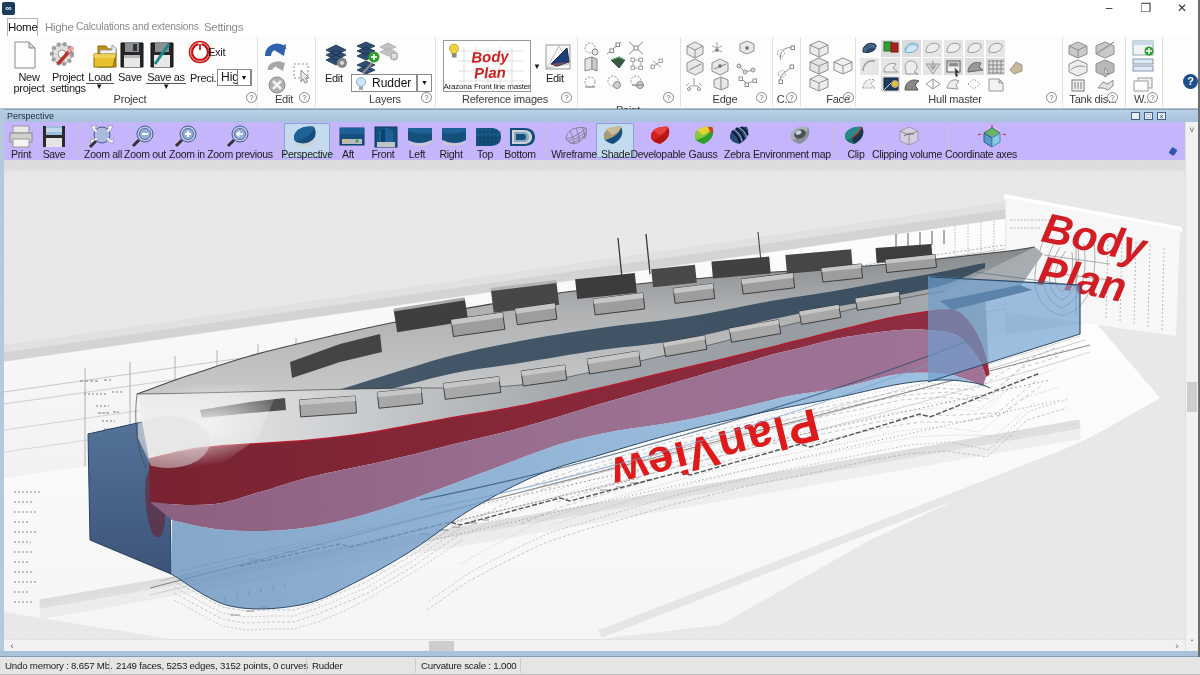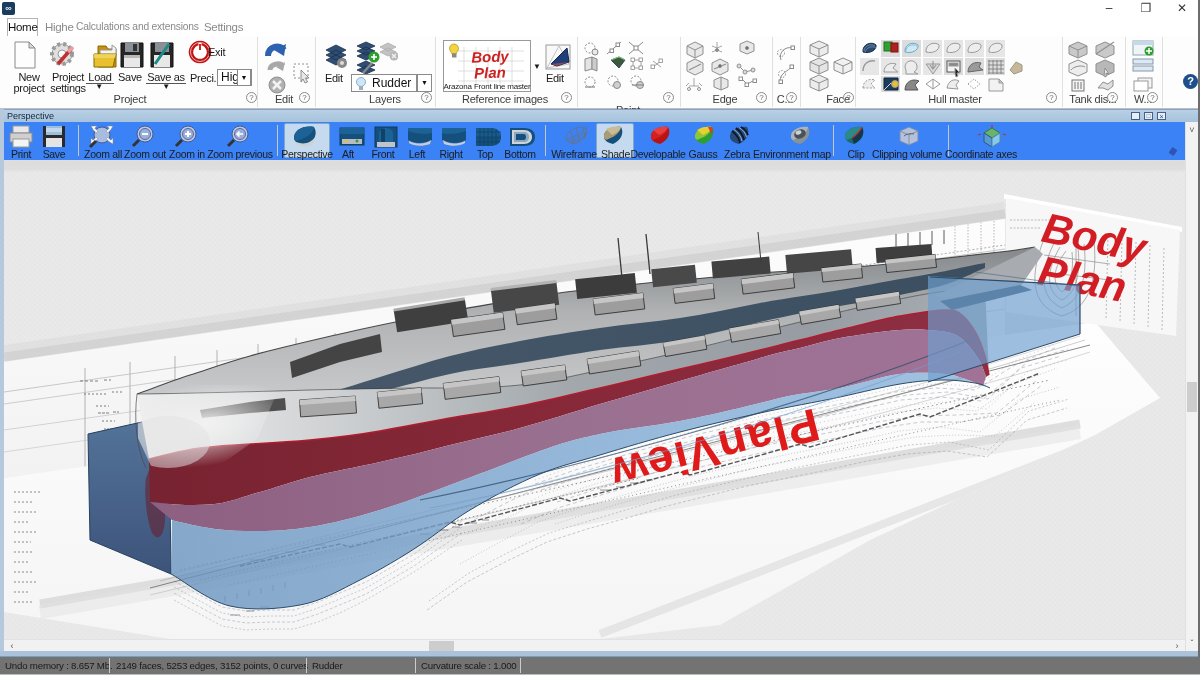--- a/index.html
+++ b/index.html
@@ -23,35 +23,35 @@
 .glabel{font-size:11px;color:#3c3c3c;text-align:center;letter-spacing:-0.2px;}
 .qmark{width:11px;height:11px;border:1px solid #8a8a8a;border-radius:50%;color:#6a6a6a;
  font-size:8px;text-align:center;line-height:9px;}
 .ritem{font-size:11px;color:#1a1a1a;text-align:center;letter-spacing:-0.3px;}
 .combo{background:#fff;border:1px solid #8a8a8a;font-size:12px;color:#111;}
 
 #pbar{left:0;top:109px;width:1200px;height:13px;
  background:linear-gradient(#b9d0e5,#a6c3dc);border-top:1px solid #87a5c2;}
 #pbar .t{position:absolute;left:7px;top:1px;font-size:9px;color:#16263a;}
 
-#toolbar{left:0;top:122px;width:1200px;height:55px;background:#3b82f6;border-bottom:1px solid #a9a9a9;}
+#toolbar{left:0;top:122px;width:1200px;height:55px;background:#c4b5fd;border-bottom:1px solid #a9a9a9;}
 .tlabel{top:26px;font-size:10.5px;color:#1c1c1c;text-align:center;white-space:nowrap;letter-spacing:-0.3px;}
 .tsep{top:3px;width:1px;height:31px;background:#c6c6c6;}
 .thl{top:1px;height:35px;background:#c5daee;border:1px solid #7fa9cd;border-radius:2px;}
 
 #vp{left:4px;top:160px;width:1181px;height:479px;background:#eaeaea;}
 
 #vsb{left:1185px;top:122px;width:13px;height:529px;background:#f2f2f2;border-left:1px solid #e0e0e0;}
 #hsb{left:4px;top:639px;width:1181px;height:12px;background:#f1f1f1;border-top:1px solid #e2e2e2;}
 .sbarrow{color:#555;font-size:9px;line-height:12px;text-align:center;}
 #framebottom{left:0;top:651px;width:1200px;height:6px;background:#abc3da;border-bottom:1px solid #7e9dba;}
 #lborder{left:0;top:109px;width:4px;height:542px;background:#b5c8dc;}
 #rborder{left:1198px;top:0px;width:2px;height:675px;background:#6d6d6d;}
 
-#status{left:0;top:657px;width:1200px;height:18px;background:#737373;border-bottom:1px solid #bcbcbc;}
+#status{left:0;top:657px;width:1200px;height:18px;background:#e5e5e5;border-bottom:1px solid #bcbcbc;}
 #status .s{position:absolute;top:3px;font-size:9.7px;letter-spacing:-0.2px;color:#1a1a1a;white-space:nowrap;}
 #status .sep{position:absolute;top:1px;width:1px;height:15px;background:#c8cccf;}
 </style></head>
 <body>
 <div id="app">
 
 <div class="abs" id="titlebar">
  <div class="abs" id="logo">∞</div>
  <div class="abs winbtn" style="left:1102px;">–</div>
  <div class="abs winbtn" style="left:1139px;">❐</div>

